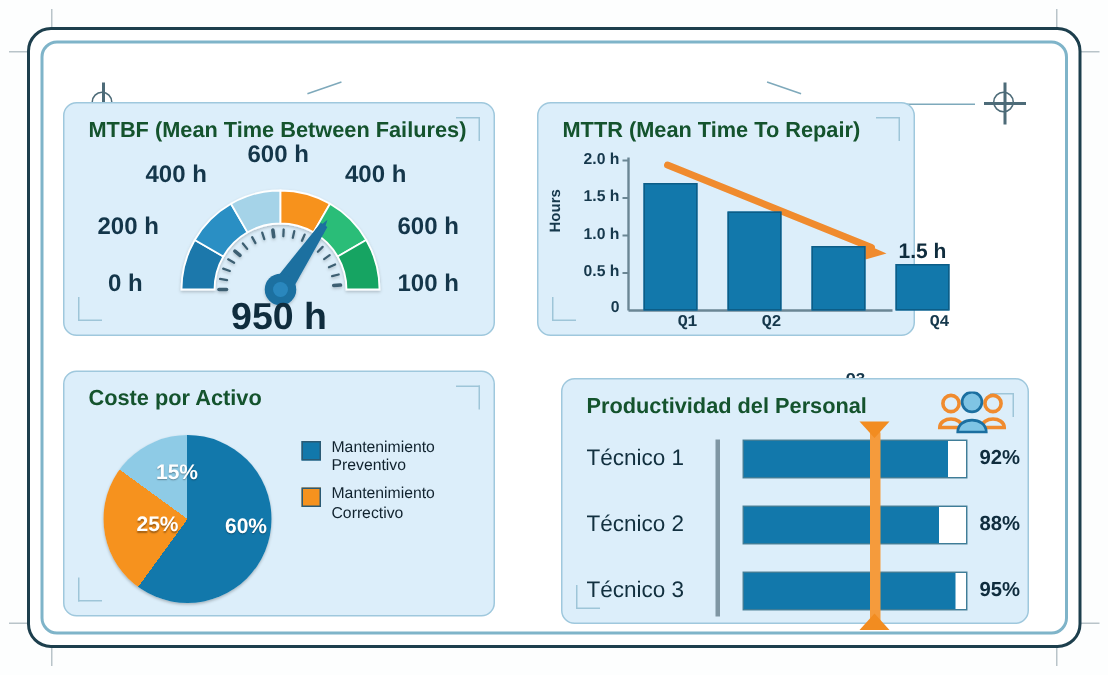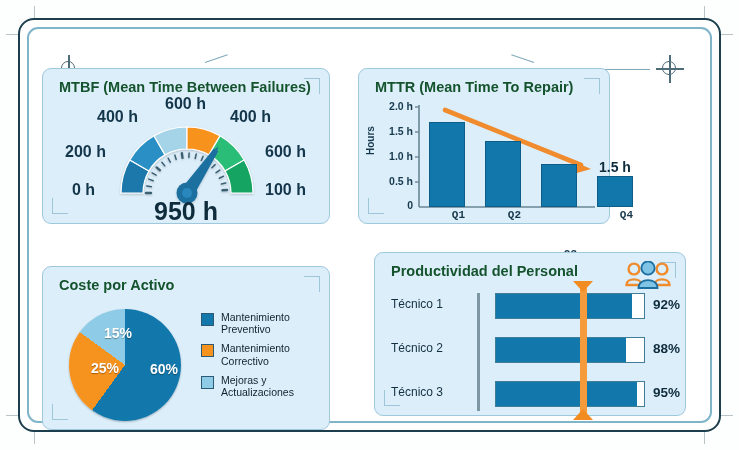--- a/index.html
+++ b/index.html
@@ -62,21 +62,21 @@
     white-space:nowrap;
   }
 
   
   .panel{
     position:absolute;background:#dceefa;
     border:1.4px solid #9fc8dd;border-radius:9px;box-sizing:border-box;
   }
   .p-tl{left:42px;top:68px;width:288px;height:156px;}
   .p-tr{left:358px;top:68px;width:252px;height:156px;}
-  .p-bl{left:42px;top:266px;width:288px;height:164px;}
+  .p-bl{left:42px;top:247px;width:288px;height:164px;}
   .p-br{left:374px;top:252px;width:312px;height:164px;}
 
   .panel-title{
     position:absolute;left:16px;top:10px;
     font-size:14.5px;font-weight:bold;color:#14532d;white-space:nowrap;
   }
   
   .brk{position:absolute;width:15px;height:15px;border:1.8px solid #9ec5d8;}
   .brk.tr{right:9px;top:9px;border-left:0;border-bottom:0;}
   .brk.bl{left:9px;bottom:9px;border-right:0;border-top:0;}
@@ -110,21 +110,21 @@
   }
   .pie-lab{position:absolute;font-size:14px;font-weight:bold;color:#ffffff;text-shadow:0 1px 1px rgba(0,0,0,.35);}
   .legend{position:absolute;left:158px;top:44px;width:126px;}
   .leg-row{display:flex;align-items:flex-start;margin-bottom:7px;}
   .swatch{width:13px;height:13px;flex:0 0 13px;margin-right:7px;margin-top:2px;border:1.4px solid #2a5a74;box-sizing:border-box;}
   .leg-txt{font-size:10.5px;line-height:12.2px;color:#10222e;}
 
   
   .prod-axis{position:absolute;left:102px;top:40px;width:2.5px;height:118px;background:#7f96a3;}
   .prow{position:absolute;height:26px;}
-  .prow-label{position:absolute;left:0;top:4px;font-size:12px;color:#12303f;white-space:nowrap;}
+  .prow-label{position:absolute;left:0;top:4px;font-size:15px;color:#12303f;white-space:nowrap;}
   .track{
     position:absolute;left:104px;top:0;height:26px;width:150px;
     background:#ffffff;border:1.5px solid #3f7d98;box-sizing:border-box;
   }
   .fill{position:absolute;left:0;top:0;bottom:0;background:#1278ab;}
   .pct{position:absolute;left:262px;top:4px;font-size:13.5px;font-weight:bold;color:#0f2c3d;}
   .target-line{position:absolute;left:205px;top:33px;width:7px;height:132px;background:#f59b3c;border-radius:3px;}
   .tri{position:absolute;left:198px;width:0;height:0;border-left:10px solid transparent;border-right:10px solid transparent;}
   .tri.up{top:28px;border-top:11px solid #f28c20;}
   .tri.dn{top:156px;border-bottom:11px solid #f28c20;}
@@ -298,24 +298,20 @@
 
     <div class="legend">
       <div class="leg-row">
         <span class="swatch" style="background:#1278ab;"></span>
         <span class="leg-txt">Mantenimiento Preventivo</span>
       </div>
       <div class="leg-row">
         <span class="swatch" style="background:#f6921e;"></span>
         <span class="leg-txt">Mantenimiento Correctivo</span>
       </div>
-      <div class="leg-row">
-        <span class="swatch" style="background:#8ecbe6;"></span>
-        <span class="leg-txt">Mejoras y Actualizaciones</span>
-      </div>
     </div>
   </div>
 
   <div class="panel p-br">
     <div class="panel-title">Productividad del Personal</div>
     <div class="brk tr"></div>
     <div class="brk bl"></div>
 
     <svg class="people" width="46" height="30" viewBox="0 0 46 30">
       <circle cx="9" cy="8" r="5.4" fill="none" stroke="#f08b2e" stroke-width="2.4"></circle>

